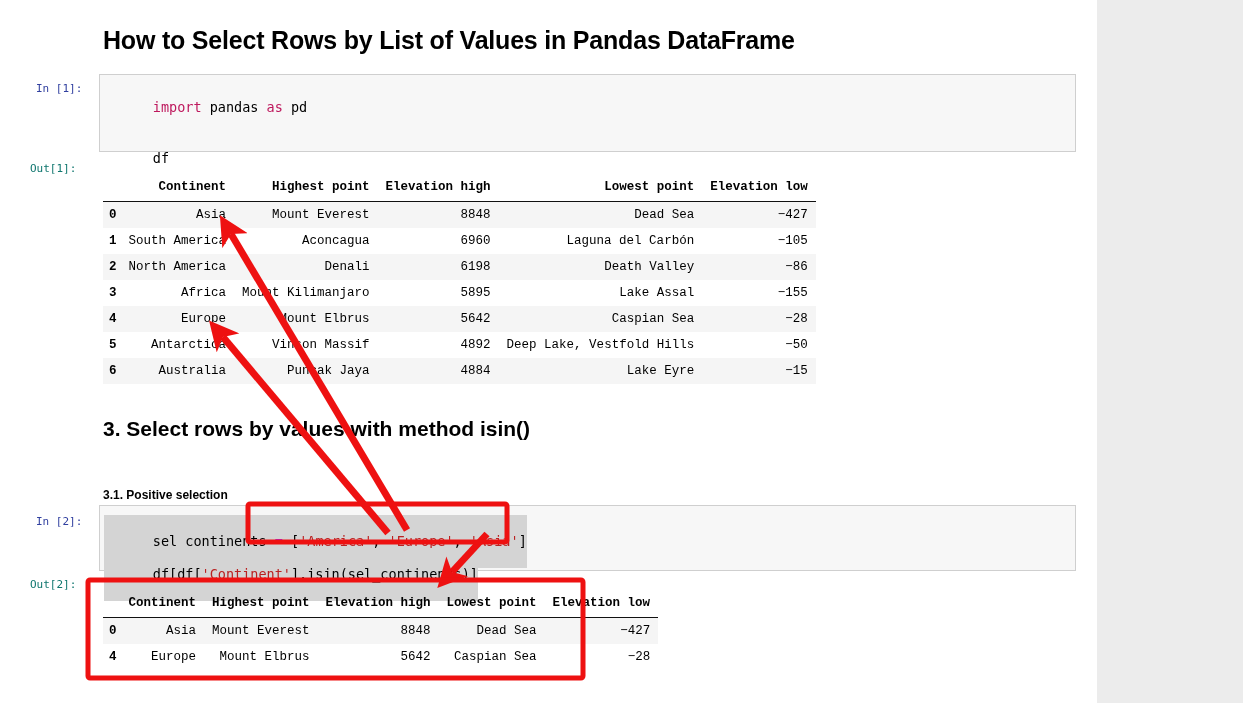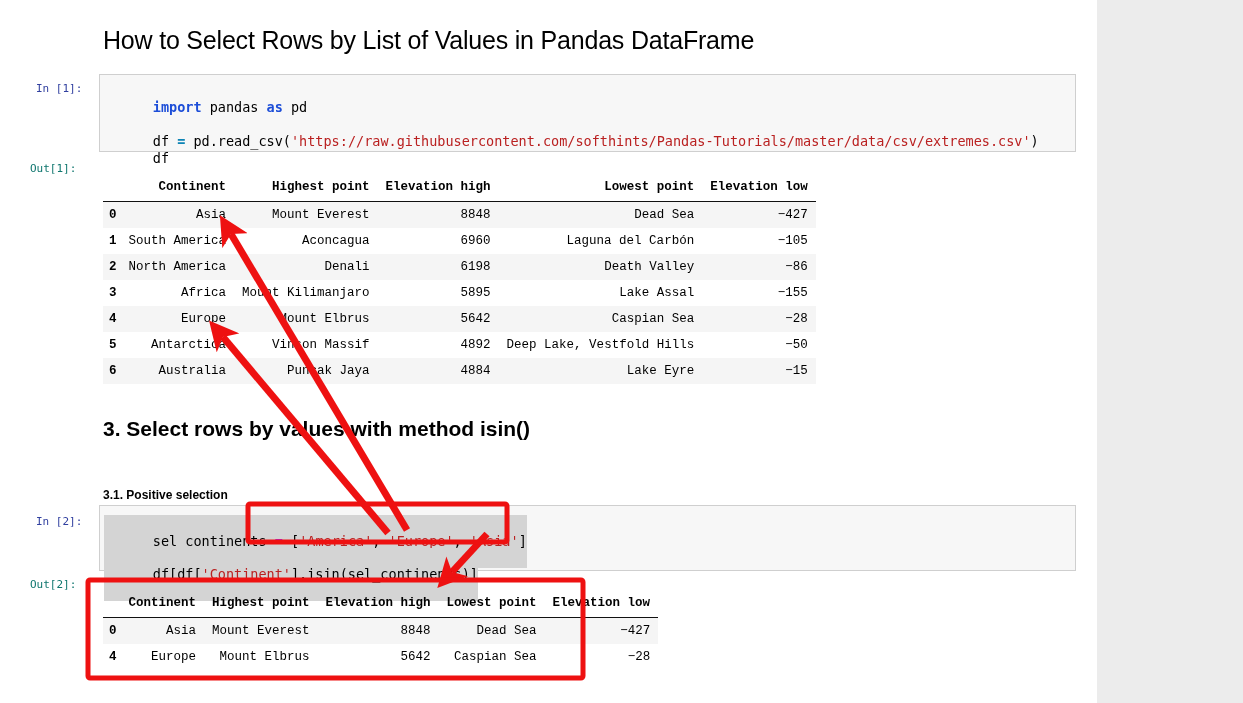--- a/index.html
+++ b/index.html
@@ -30,21 +30,21 @@
     left: 1097px; top: 0;
     width: 146px; height: 703px;
     background: #ececec;
   }
 
   
   .nb-title {
     position: absolute;
     left: 103px; top: 26px;
     font-size: 25px;
-    font-weight: normal;
+    font-weight: bold;
     color: #000;
     letter-spacing: -0.2px;
     white-space: nowrap;
   }
   .h2 {
     position: absolute;
     left: 103px; top: 417px;
     font-size: 21px;
     font-weight: bold;
     color: #000;
@@ -78,21 +78,21 @@
     box-sizing: border-box;
   }
   .code-line {
     position: absolute;
     font-family: "DejaVu Sans Mono", monospace;
     font-size: 13.5px;
     line-height: 17px;
     white-space: pre;
     color: #000;
   }
-  .tok-kw   { color: #1d4ed8; font-weight: bold; }
+  .tok-kw   { color: #be185d; font-weight: normal; }
   .tok-str  { color: #ba2121; }
   .tok-op   { color: #aa22ff; font-weight: bold; }
   .tok-op2  { color: #0e84b5; font-weight: bold; }
   .sel      { background: #d4d4d4; }
 
   
   .df {
     position: absolute;
     border-collapse: collapse;
     font-family: Liberation Mono, monospace;
@@ -133,23 +133,20 @@
 
 <div id="page">
 
   <div class="nb-title">How to Select Rows by List of Values in Pandas DataFrame</div>
 
   <div class="prompt prompt-in" style="left:36px; top:82px;">In [1]:</div>
 
   <div class="code-cell" style="left:99px; top:74px; width:977px; height:78px;">
     <div class="code-line" style="left:4px; top:7px;">
       <span class="tok-kw">import</span><span> pandas </span><span class="tok-kw">as</span><span> pd</span>
-    </div>
-    <div class="code-line" style="left:4px; top:41px;">
-      <span>df </span><span class="tok-op2">=</span><span> pd.read_csv(</span><span class="tok-str">'https://raw.githubusercontent.com/softhints/Pandas-Tutorials/master/data/csv/extremes.csv'</span><span>)</span>
     </div>
     <div class="code-line" style="left:4px; top:58px;">
       <span>df</span>
     </div>
   </div>
 
   <div class="prompt prompt-out" style="left:30px; top:162px;">Out[1]:</div>
 
   <table class="df" id="df-full" style="left:103px; top:174px;">
     <thead>

